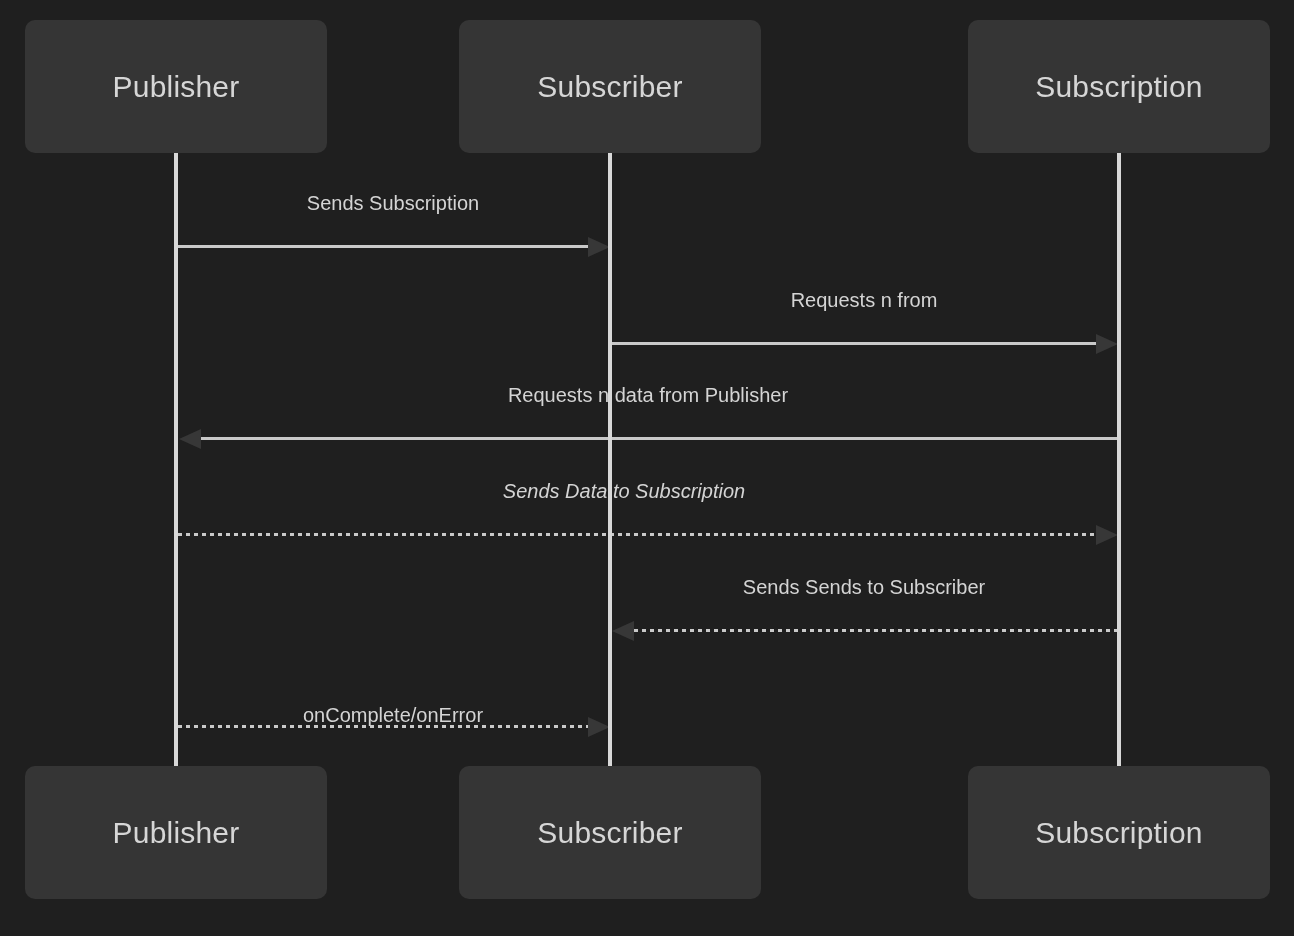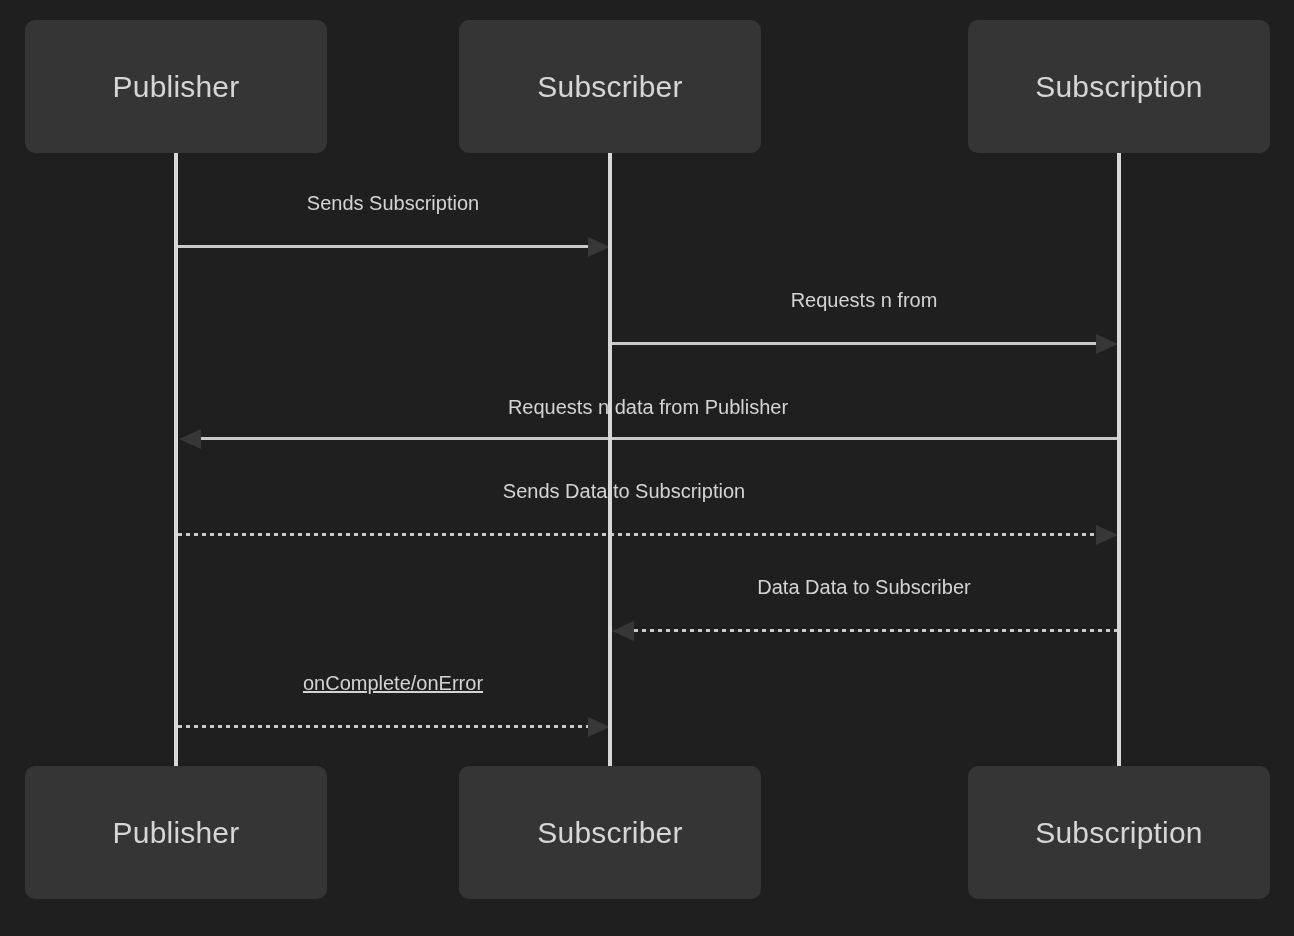--- a/index.html
+++ b/index.html
@@ -91,39 +91,39 @@
     <div class="arrow right" style="left:588px; top:237px;"></div>
   </div>
 
   <div>
     <div class="msg-label" style="left:864px; top:289px;">Requests n from</div>
     <div class="msg-line solid" style="left:612px; top:342px; width:486px;"></div>
     <div class="arrow right" style="left:1096px; top:334px;"></div>
   </div>
 
   <div>
-    <div class="msg-label" style="left:648px; top:384px;margin-top:12px;">Requests n data from Publisher</div>
+    <div class="msg-label" style="left:648px; top:384px;">Requests n data from Publisher</div>
     <div class="msg-line solid" style="left:201px; top:437px; width:918px;"></div>
     <div class="arrow left" style="left:179px; top:429px;"></div>
   </div>
 
   <div>
-    <div class="msg-label" style="left:624px; top:480px;">Sends Data to Subscription</div>
+    <div class="msg-label" style="left:624px; top:480px;font-style:italic;">Sends Data to Subscription</div>
     <div class="msg-line dotted" style="left:178px; top:533px; width:918px;"></div>
     <div class="arrow right" style="left:1096px; top:525px;"></div>
   </div>
 
   <div>
-    <div class="msg-label" style="left:864px; top:576px;">Data Data to Subscriber</div>
+    <div class="msg-label" style="left:864px; top:576px;">Sends Sends to Subscriber</div>
     <div class="msg-line dotted" style="left:634px; top:629px; width:485px;"></div>
     <div class="arrow left" style="left:612px; top:621px;"></div>
   </div>
 
   <div>
-    <div class="msg-label" style="left:393px; top:672px;text-decoration:underline;">onComplete/onError</div>
+    <div class="msg-label" style="left:393px; top:704px;">onComplete/onError</div>
     <div class="msg-line dotted" style="left:178px; top:725px; width:410px;"></div>
     <div class="arrow right" style="left:588px; top:717px;"></div>
   </div>
 
   <div class="actor" style="left:25px; top:766px;">
     <span>Publisher</span>
   </div>
   <div class="actor" style="left:459px; top:766px;">
     <span>Subscriber</span>
   </div>

